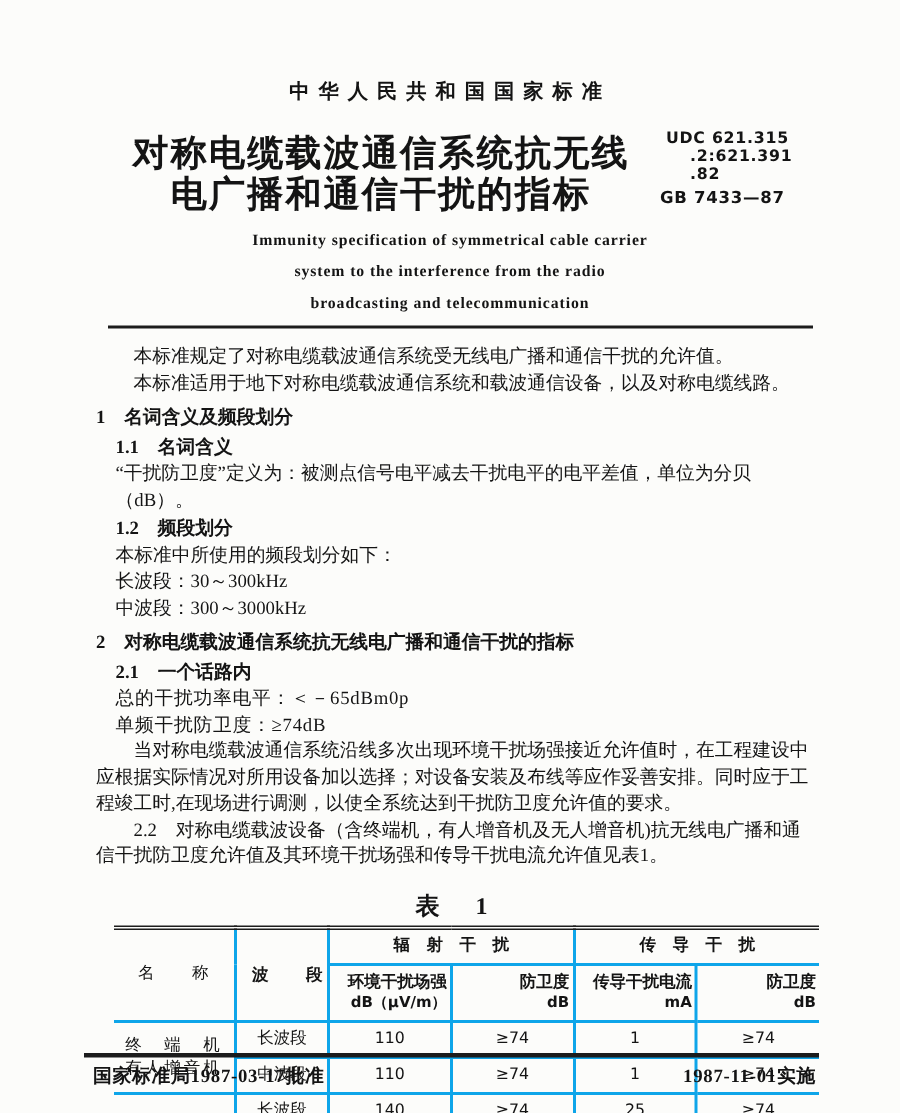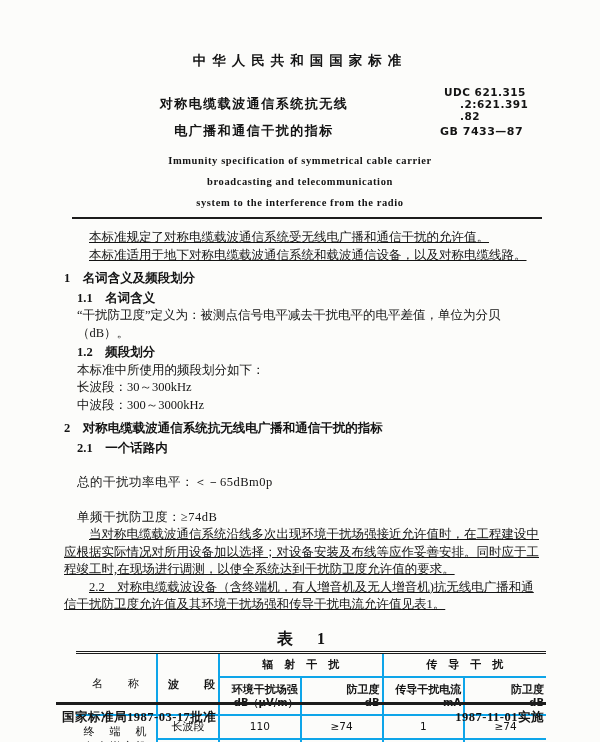--- a/index.html
+++ b/index.html
@@ -11,21 +11,21 @@
   }
   .page { position:relative; width:600px; height:742px; overflow:hidden; background:#fcfcfa; }
 
   .std-header {
     position:absolute; top:52px; left:0; width:100%;
     text-align:center; font-size:13.5px; font-weight:700; letter-spacing:6px;
   }
 
   .title-block {
     position:absolute; top:90px; left:78px; width:352px;
-    text-align:center; font-size:13px; font-weight:700;
+    text-align:center; font-size:24px; font-weight:700;
     line-height:27px; letter-spacing:1.5px;
   }
 
   .udc-block {
     position:absolute; top:86px; left:444px;
     font-family:"DejaVu Sans","Liberation Sans",sans-serif;
     font-weight:700; font-size:10.5px; line-height:12px; letter-spacing:0.5px;
     white-space:nowrap;
   }
   .udc-line2, .udc-line3 { margin-left:16px; }
@@ -37,25 +37,25 @@
     font-family:"Liberation Serif","DejaVu Serif",serif;
     letter-spacing:0.6px;
   }
 
   .rule-top { position:absolute; top:217px; left:72px; width:470px; height:2px; background:#1c1c1c; }
 
   .content {
     position:absolute; top:229px; left:64px; width:478px;
     font-size:12.5px; line-height:17.5px;
   }
-  .indent { text-indent:2em;text-decoration:underline; }
+  .indent { text-indent:2em; }
   .sec-h { font-weight:700; margin-top:6px; }
   .sub-h { font-weight:700; margin-left:13px; margin-top:2px; }
   .sub-body { margin-left:13px; }
-  .spec-line { margin-left:13px; letter-spacing:0.5px;margin-top:17px; }
+  .spec-line { margin-left:13px; letter-spacing:0.5px; }
 
   .tbl-caption { text-align:center; font-weight:700; font-size:16px; margin-top:16px; letter-spacing:4px; }
 
   table.t1 {
     border-collapse:collapse; table-layout:fixed;
     width:470px; margin:4px 0 0 12px;
     font-size:11px; text-align:center;
     border-top:3px double #1c1c1c; border-bottom:2px solid #1c1c1c;
   }
   table.t1 th, table.t1 td { border:2px solid #0ea5e9; padding:1px 2px; font-weight:400; }
@@ -90,22 +90,22 @@
 
   <div class="udc-block">
     <div class="udc-line1">UDC 621.315</div>
     <div class="udc-line2">.2:621.391</div>
     <div class="udc-line3">.82</div>
     <div class="gb-number">GB 7433—87</div>
   </div>
 
   <div class="en-title">
     <div>Immunity specification of symmetrical cable carrier</div>
+    <div>system to the interference from the radio</div>
     <div>broadcasting and telecommunication</div>
-    <div>system to the interference from the radio</div>
   </div>
 
   <div class="rule-top"></div>
 
   <div class="content">
     <div class="indent">本标准规定了对称电缆载波通信系统受无线电广播和通信干扰的允许值。</div>
     <div class="indent">本标准适用于地下对称电缆载波通信系统和载波通信设备，以及对称电缆线路。</div>
 
     <div class="sec-h">1　名词含义及频段划分</div>
     <div class="sub-h">1.1　名词含义</div>

